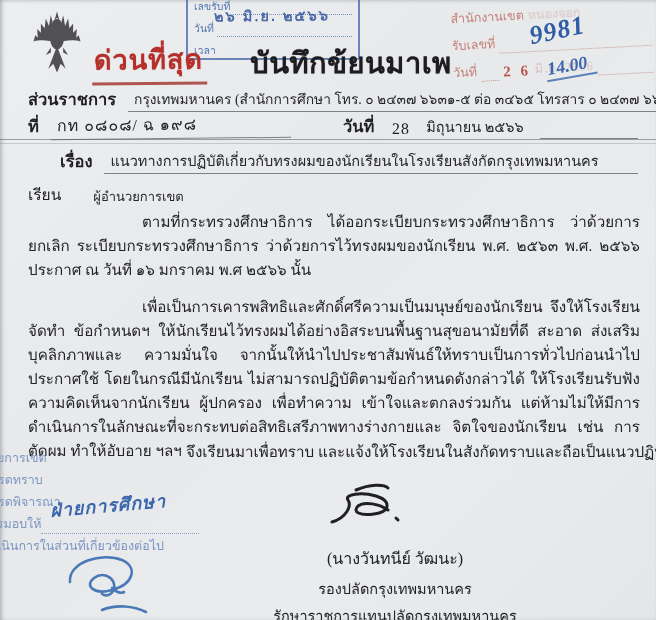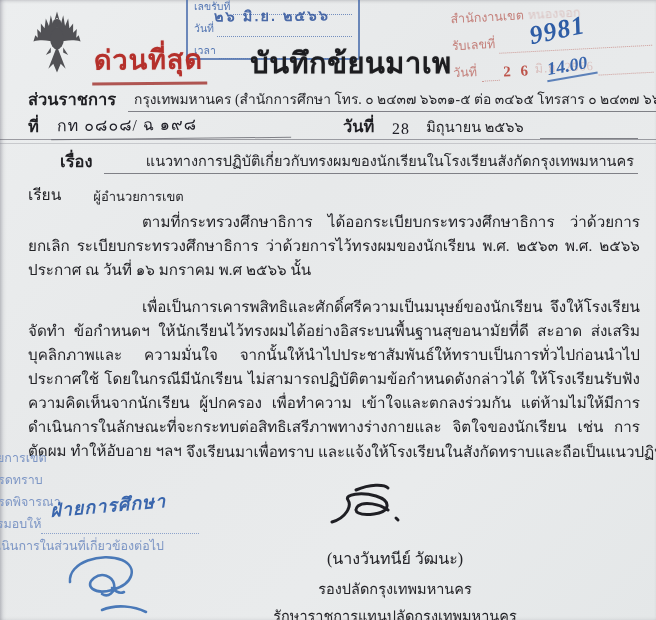--- a/index.html
+++ b/index.html
@@ -155,21 +155,21 @@
     <span class="lbl" style="margin-left:40px;">วันที่</span>
     <span class="val hand" style="border-bottom:none;">28</span>
     <span class="val" style="border-bottom:none;padding-left:0;">มิถุนายน ๒๕๖๖</span>
     <span class="fill"></span>
   </div>
   <div class="rule" style="top:139px;"></div>
   <div class="rule light" style="top:143px;"></div>
 
   <div class="row" style="top:148px;margin-left:32px;">
     <span class="lbl">เรื่อง</span>
-    <span class="val" style="flex:1;text-align:right;">แนวทางการปฏิบัติเกี่ยวกับทรงผมของนักเรียนในโรงเรียนสังกัดกรุงเทพมหานคร</span>
+    <span class="val" style="flex:1;">แนวทางการปฏิบัติเกี่ยวกับทรงผมของนักเรียนในโรงเรียนสังกัดกรุงเทพมหานคร</span>
   </div>
 
   <div class="row" style="top:182px;">
     <span class="lbl" style="font-weight:normal;font-size:15.5px;">เรียน</span>
     <span style="font-size:13px;margin-left:20px;">ผู้อำนวยการเขต</span>
   </div>
 
   <div class="body-text indent" style="top:210px;">ตามที่กระทรวงศึกษาธิการ ได้ออกระเบียบกระทรวงศึกษาธิการ ว่าด้วยการยกเลิก ระเบียบกระทรวงศึกษาธิการ ว่าด้วยการไว้ทรงผมของนักเรียน พ.ศ. ๒๕๖๓ พ.ศ. ๒๕๖๖ ประกาศ ณ วันที่ ๑๖ มกราคม พ.ศ ๒๕๖๖ นั้น</div>
   <div class="body-text indent" style="top:295px;">เพื่อเป็นการเคารพสิทธิและศักดิ์ศรีความเป็นมนุษย์ของนักเรียน จึงให้โรงเรียนจัดทำ ข้อกำหนดฯ ให้นักเรียนไว้ทรงผมได้อย่างอิสระบนพื้นฐานสุขอนามัยที่ดี สะอาด ส่งเสริมบุคลิกภาพและ ความมั่นใจ จากนั้นให้นำไปประชาสัมพันธ์ให้ทราบเป็นการทั่วไปก่อนนำไปประกาศใช้ โดยในกรณีมีนักเรียน ไม่สามารถปฏิบัติตามข้อกำหนดดังกล่าวได้ ให้โรงเรียนรับฟังความคิดเห็นจากนักเรียน ผู้ปกครอง เพื่อทำความ เข้าใจและตกลงร่วมกัน แต่ห้ามไม่ให้มีการดำเนินการในลักษณะที่จะกระทบต่อสิทธิเสรีภาพทางร่างกายและ จิตใจของนักเรียน เช่น การตัดผม ทำให้อับอาย ฯลฯ</div>
   <div class="body-text closing" style="top:440px;text-align:left;">จึงเรียนมาเพื่อทราบ และแจ้งให้โรงเรียนในสังกัดทราบและถือเป็นแนวปฏิบัติต่อไป</div>

